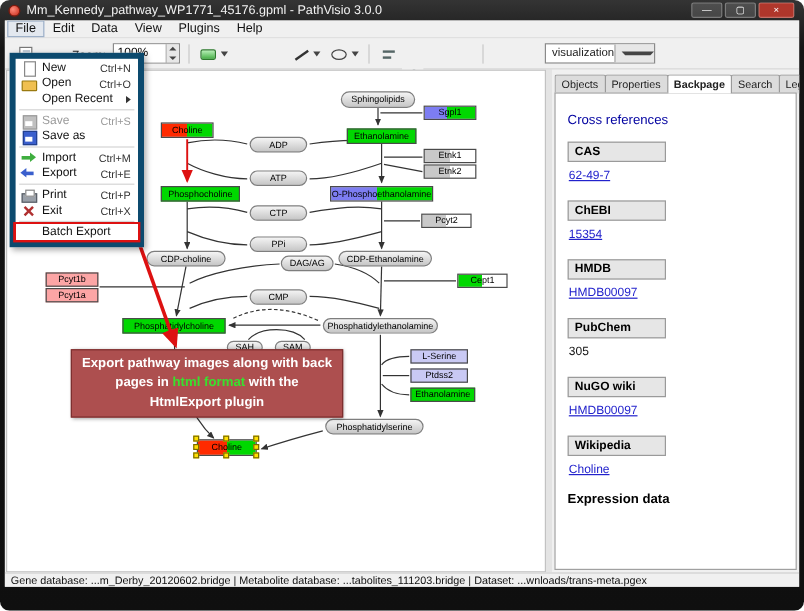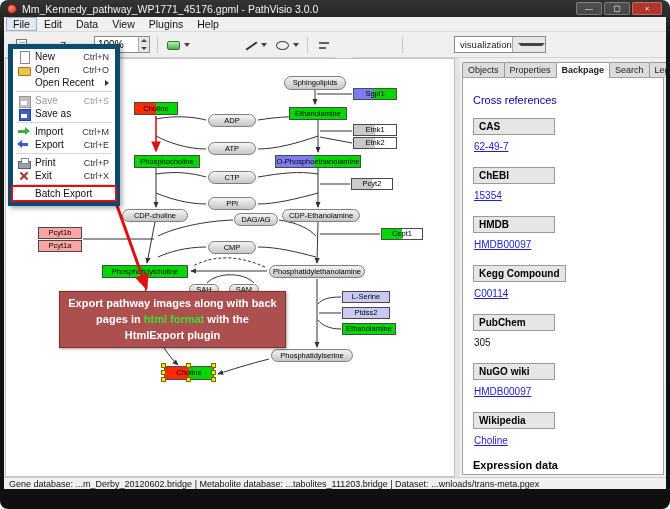--- a/index.html
+++ b/index.html
@@ -287,21 +287,20 @@
           <div class="tab active">Backpage</div>
           <div class="tab">Search</div>
           <div class="tab">Legend</div>
         </div>
       <div class="panel-body">
         <div class="bp-title">Cross references</div>
         <div>
             <div class="bp-section"><div class="bp-header">CAS</div><a class="bp-link">62-49-7</a></div>
             <div class="bp-section"><div class="bp-header">ChEBI</div><a class="bp-link">15354</a></div>
             <div class="bp-section"><div class="bp-header">HMDB</div><a class="bp-link">HMDB00097</a></div>
-            <div class="bp-section"><div class="bp-header">Kegg Compound</div><a class="bp-link">C00114</a></div>
             <div class="bp-section"><div class="bp-header">PubChem</div><div class="bp-value">305</div></div>
             <div class="bp-section"><div class="bp-header">NuGO wiki</div><a class="bp-link">HMDB00097</a></div>
             <div class="bp-section"><div class="bp-header">Wikipedia</div><a class="bp-link">Choline</a></div>
           </div>
         <div class="bp-footer">Expression data</div>
       </div>
     </div>
 
     <svg class="overlay" width="662" height="472">
       <defs>

